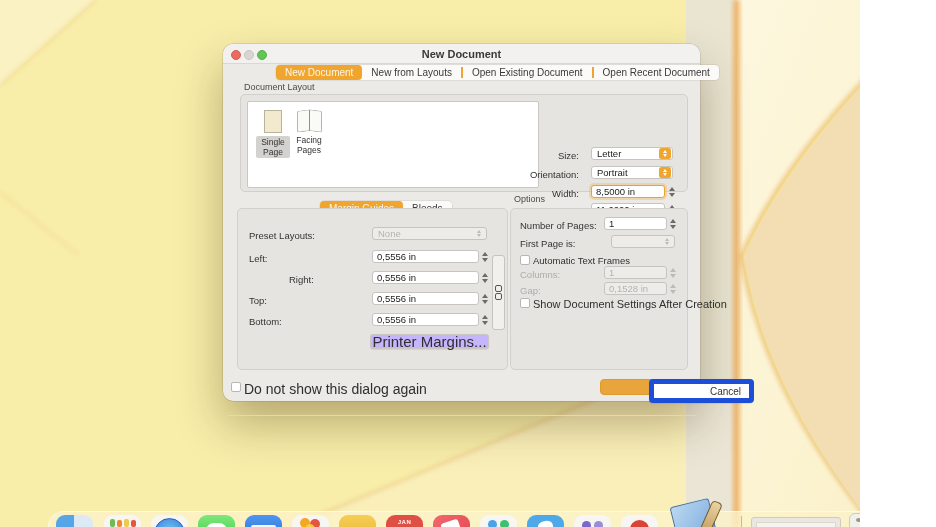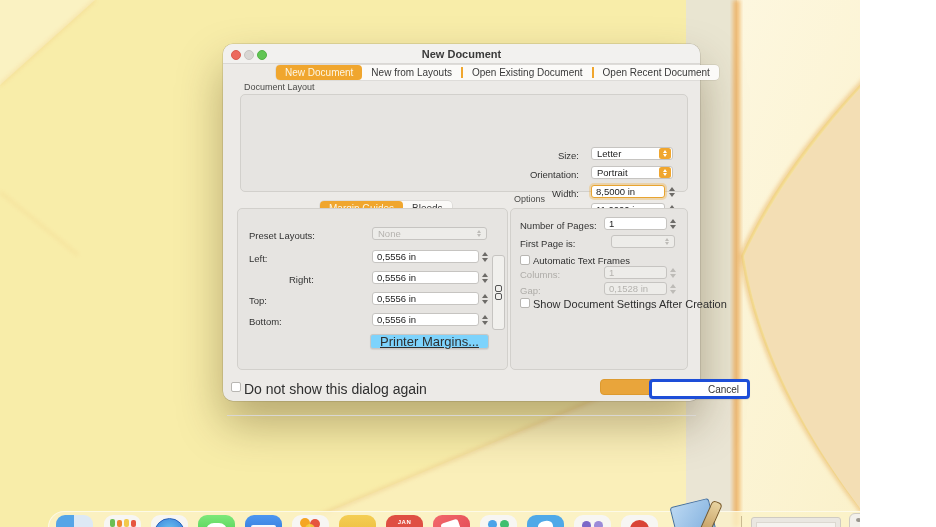--- a/index.html
+++ b/index.html
@@ -76,33 +76,33 @@
   .combo .cval{flex:1;padding-left:5px;}
   .combo .cap{width:12px;height:11px;margin:0 1px;border-radius:2.5px;background:#F0A62E;
               display:flex;flex-direction:column;align-items:center;justify-content:center;gap:1px;}
   .combo.dis{background:#EDECE9;color:#B5B3AF;}
   .combo.dis .cap{background:transparent;}
 
   .chainbtn{position:absolute;width:11px;background:#F1F0ED;border:1px solid #C6C4C1;border-radius:3px;
             display:flex;flex-direction:column;align-items:center;justify-content:center;gap:1px;}
   .chainlink{width:5px;height:5px;border:1.5px solid #555;border-radius:2px;}
 
-  .pushbtn{position:absolute;height:13px;background:#7dd3fc;border:1px solid #C9C7C4;border-radius:3px;
-           font-size:13px;color:#2f2f2f;display:flex;align-items:center;justify-content:center;
-           box-shadow:0 .5px 1px rgba(0,0,0,.08);text-decoration:underline;}
+  .pushbtn{position:absolute;height:13px;background:#c4b5fd;border:1px solid #C9C7C4;border-radius:3px;
+           font-size:15px;color:#2f2f2f;display:flex;align-items:center;justify-content:center;
+           box-shadow:0 .5px 1px rgba(0,0,0,.08);}
 
   .checkbox{position:absolute;width:8px;height:8px;background:#fff;border:1px solid #B8B6B2;
             border-radius:2px;}
   .cblabel{position:absolute;font-size:9.5px;color:#2f2f2f;white-space:nowrap;}
 
   .footer-sep{position:absolute;left:4px;right:4px;top:371px;height:1px;background:#D9D7D3;}
   .btn{position:absolute;height:14px;border-radius:4px;font-size:10px;display:flex;align-items:center;
        justify-content:center;padding-left:48px;}
   .btn.ok{background:#E9A53B;color:#fff;border:1px solid #DD9A2F;}
-  .btn.cancel{background:#FFFFFF;color:#333;border:3px solid #1d4ed8;box-shadow:0 .5px 1px rgba(0,0,0,.08);}
+  .btn.cancel{background:#FFFFFF;color:#333;border:5px solid #1d4ed8;box-shadow:0 .5px 1px rgba(0,0,0,.08);}
 
   .dot{position:absolute;border-radius:50%;}
 </style>
 </head>
 <body>
 
 <div class="screen">
 
   <svg class="wp" width="936" height="527" viewBox="0 0 936 527">
     <defs>
@@ -216,20 +216,33 @@
       <div class="tabsep"></div>
       <div class="tab">Open Existing Document</div>
       <div class="tabsep"></div>
       <div class="tab">Open Recent Document</div>
     </div>
 
     <div class="grouplabel" style="left:21px;top:38px;">Document Layout</div>
 
     <div class="groupbox" style="left:17px;top:50px;width:446px;height:96px;">
 
+      <div class="whitepanel" style="left:6px;top:6px;">
+        <div class="layout-item" style="left:8px;">
+          <div class="li-icon page-icon"></div>
+          <div class="li-label sel">Single Page</div>
+        </div>
+        <div class="layout-item" style="left:44px;">
+          <div class="li-icon book">
+            <div class="pg l"></div>
+            <div class="pg r"></div>
+          </div>
+          <div class="li-label">Facing Pages</div>
+        </div>
+      </div>
 
       <div class="rowlabel right" style="left:258px;top:55px;width:80px;">Size:</div>
       <div class="combo" style="left:350px;top:52px;width:82px;">
         <div class="cval">Letter</div>
         <div class="cap">
             <div class="tri-up sm w"></div>
             <div class="tri-down sm w"></div>
           </div>
       </div>
 

